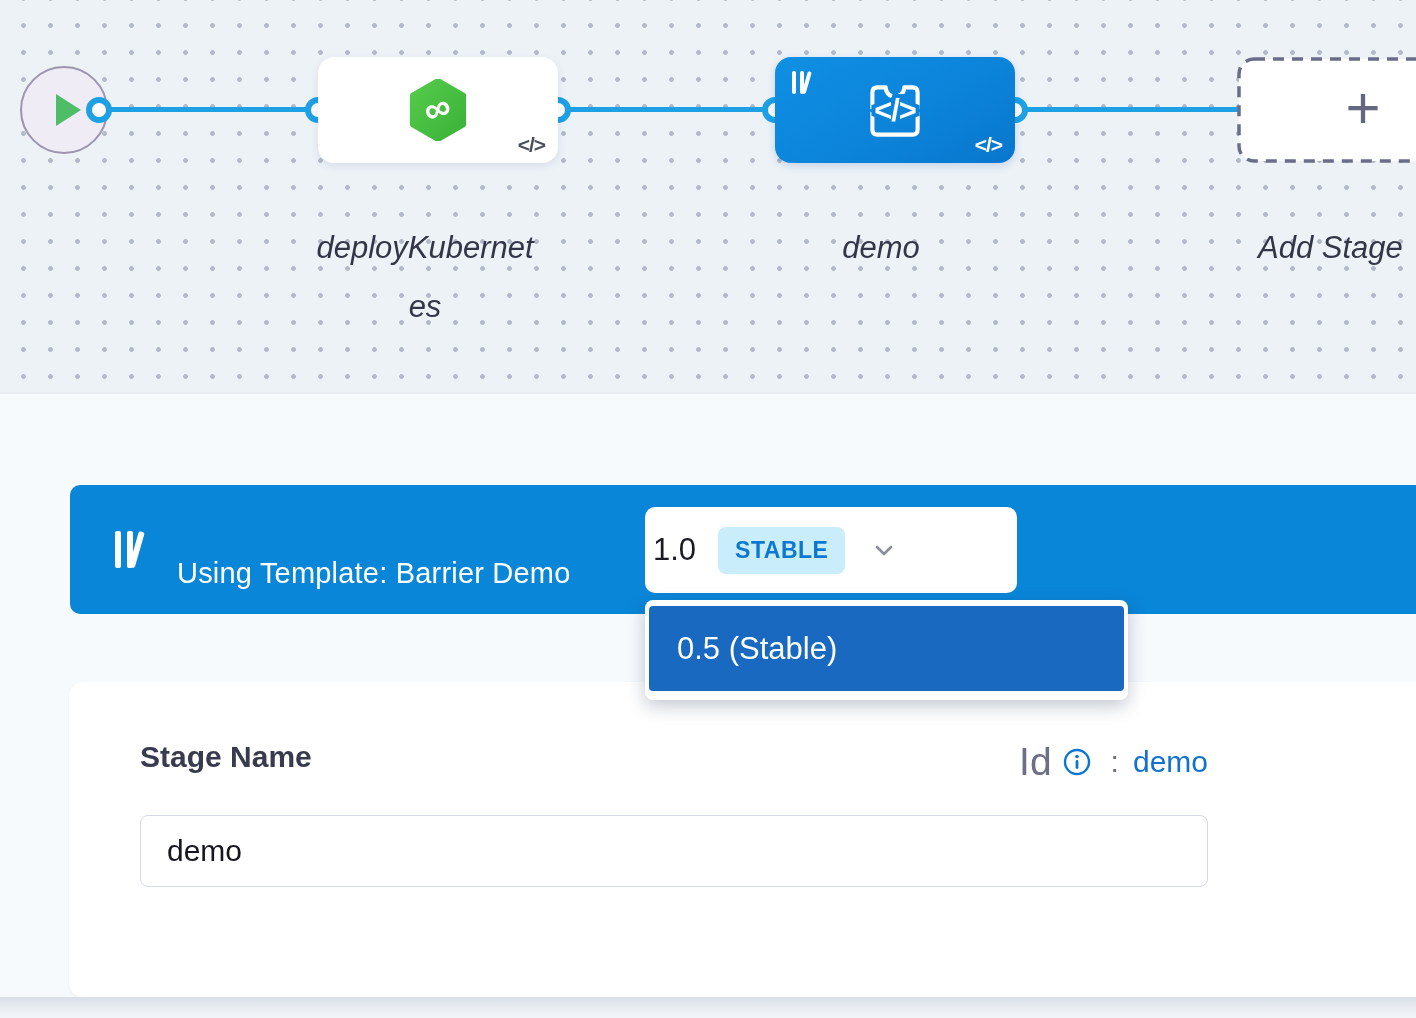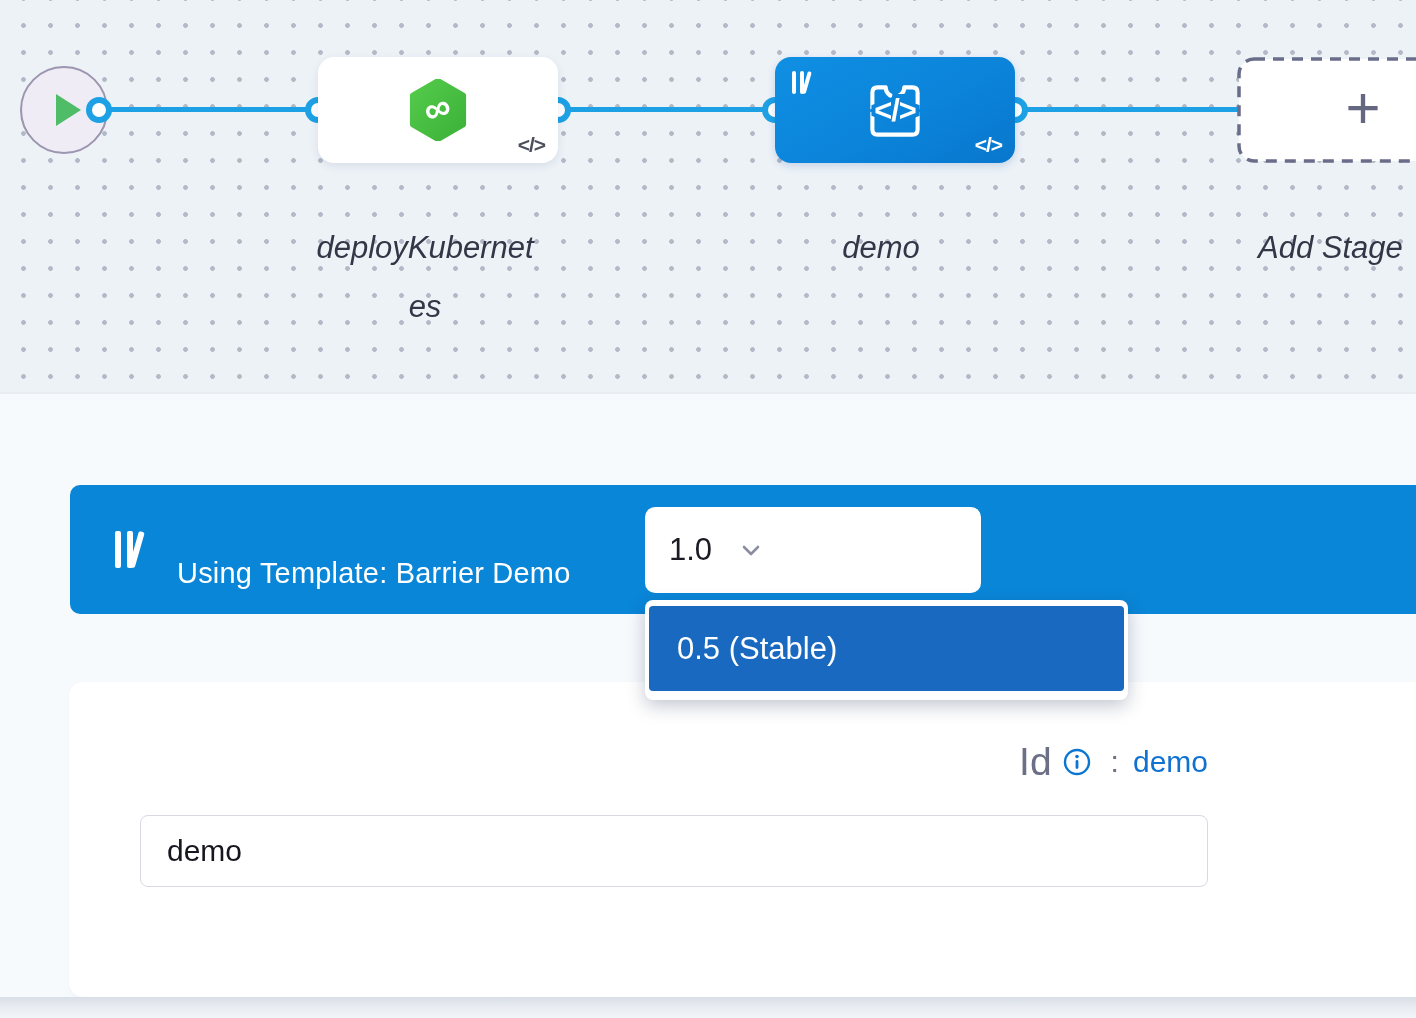--- a/index.html
+++ b/index.html
@@ -71,23 +71,23 @@
   .plus-glyph { font-size:60px; font-weight:400; color:#63677f; line-height:1; margin-top:-4px; }
 
   
   .banner {
     position:absolute; left:70px; top:485px; width:1346px; height:129px;
     background:#0a86d8; border-radius:10px 0 0 10px;
     display:flex; align-items:center; padding-left:45px;
   }
   .banner-text { color:#ffffff; font-size:29px; font-weight:500; letter-spacing:.2px; margin-left:26px;margin-top:48px; }
   .version-select {
-    position:absolute; left:645px; top:507px; width:336px; height:86px;
+    position:absolute; left:645px; top:507px; width:372px; height:86px;
     background:#ffffff; border-radius:10px;
-    display:flex; align-items:center; padding:0 24px; cursor:pointer;
+    display:flex; align-items:center; padding:0 8px; cursor:pointer;
     z-index:3;
   }
   .version-value { font-size:31px; color:#1b1b24; font-weight:500; }
   .stable-badge {
     margin-left:22px; background:#c9edfb; color:#0c79d1;
     font-size:23px; font-weight:700; letter-spacing:.5px;
     padding:10px 17px; border-radius:8px;
   }
   .chev { margin-left:24px; display:flex; }
 
@@ -196,30 +196,32 @@
   <div class="lib-icon big">
     <span></span>
       <span></span>
       <span></span>
   </div>
   <div class="banner-text">Using Template: Barrier Demo</div>
 </div>
 
 <div class="version-select">
   <span class="version-value">1.0</span>
+  <span class="stable-badge">STABLE</span>
   <svg class="chev" width="30" height="30" viewBox="0 0 30 30">
     <polyline points="8,12 15,19 22,12" fill="none" stroke="#8b8da1" stroke-width="2.6" stroke-linecap="round" stroke-linejoin="round"></polyline>
   </svg>
 </div>
 
 <div class="dropdown">
   <div class="dropdown-item">0.5 (Stable)</div>
 </div>
 
 <div class="card">
+  <div class="stage-label">Stage Name</div>
   <div class="id-group">
     <span class="id-label">Id</span>
     <svg class="info-ic" width="32" height="32" viewBox="0 0 32 32">
       <circle cx="16" cy="16" r="12" fill="none" stroke="#0b76d2" stroke-width="2.4"></circle>
       <circle cx="16" cy="10.5" r="1.8" fill="#0b76d2"></circle>
       <rect x="14.6" y="14" width="2.8" height="9" rx="1.4" fill="#0b76d2"></rect>
     </svg>
     <span class="id-sep">:</span>
     <span class="id-value">demo</span>
   </div>

